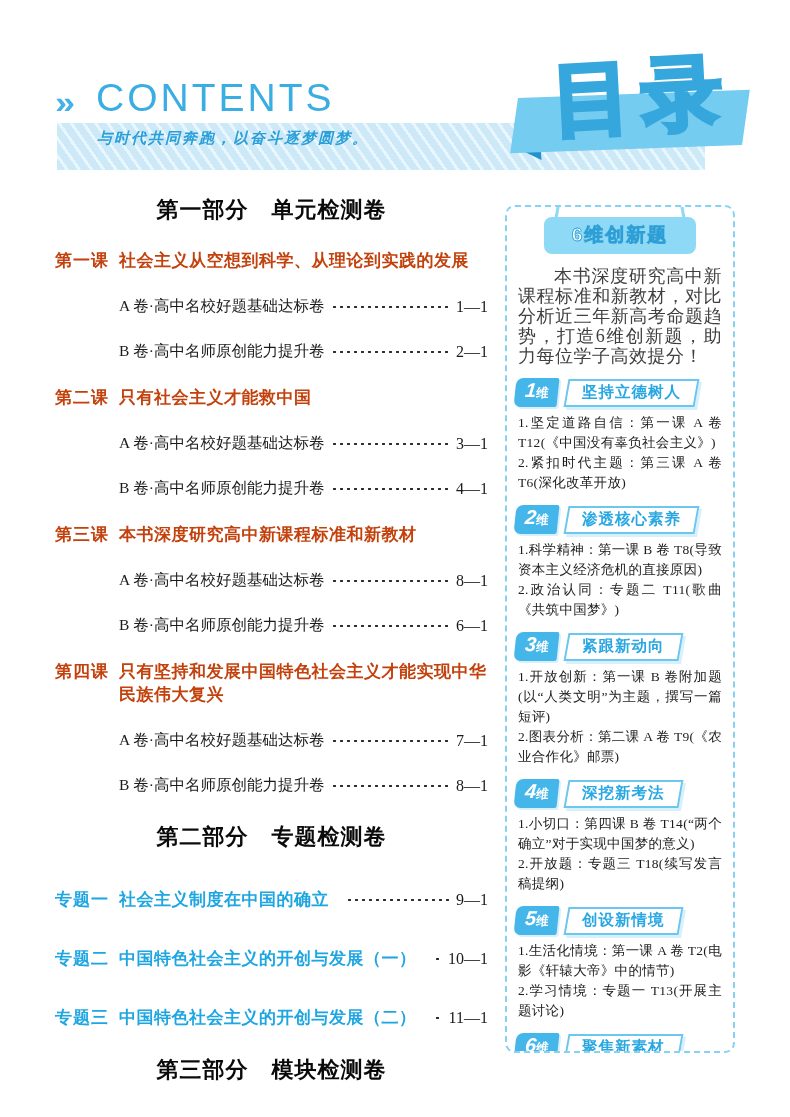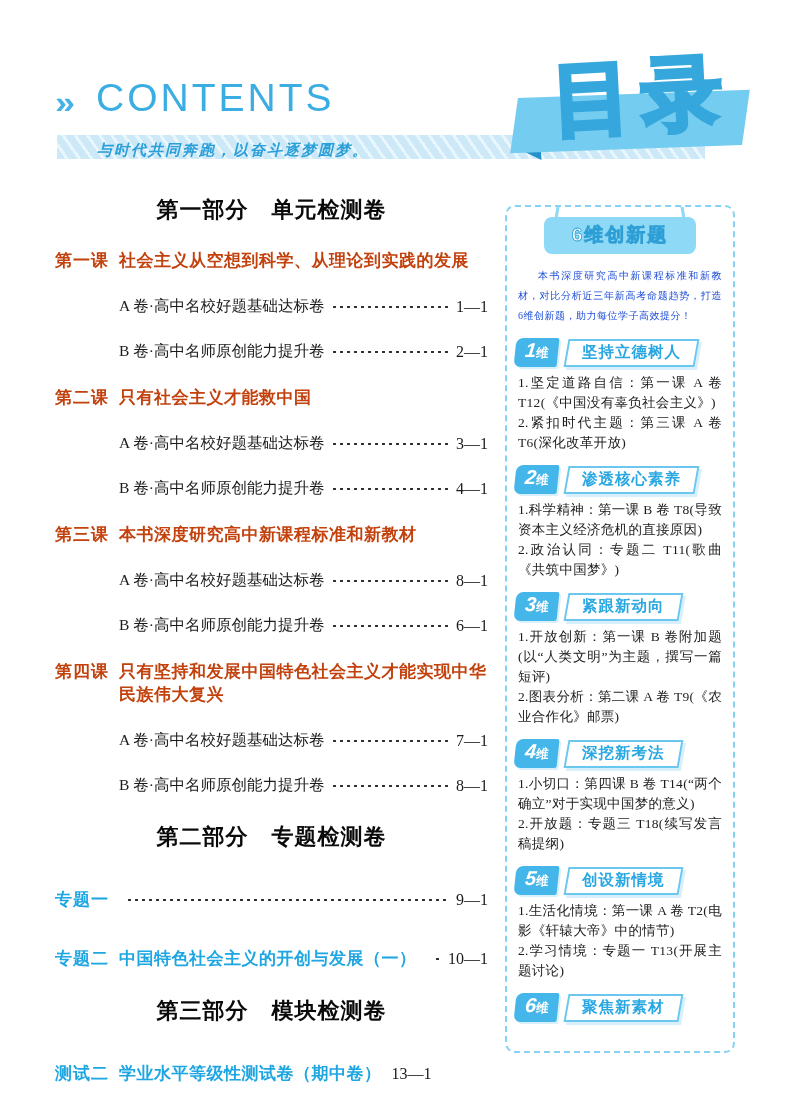--- a/index.html
+++ b/index.html
@@ -14,21 +14,21 @@
   .chevrons {
     position:absolute; left:55px; top:82px;
     font-size:36px; font-weight:bold; color:#45b2e5; letter-spacing:-4px;
     transform:scaleY(0.85);
   }
   .contents-title {
     position:absolute; left:96px; top:76px;
     font-size:39px; color:#3aade2; letter-spacing:3px; font-weight:500;
   }
   .stripe-banner {
-    position:absolute; left:57px; top:135px; width:648px; height:24px;
+    position:absolute; left:57px; top:123px; width:648px; height:47px;
     background:repeating-linear-gradient(55deg,#cde9f8 0 7px,#e8f6fd 7px 10px);
   }
   .stripe-banner .subtitle {
     display:block; padding-left:40px; line-height:31px;
     font-family:"DejaVu Serif","Liberation Serif",serif; font-style:italic;
     font-size:15px; color:#2a9fd8; letter-spacing:2px; font-weight:bold;
   }
   .ribbon {
     position:absolute; left:514px; top:94px; width:232px; height:55px;
     background:#74ccf1; transform:rotate(-2deg) skewX(-10deg); z-index:2;
@@ -83,21 +83,21 @@
   .pin { position:absolute; width:3px; height:20px; background:#8ed9f5; top:-17px; }
   .pin.left { left:12px; transform:rotate(10deg); }
   .pin.right { right:12px; transform:rotate(-10deg); }
   .badge {
     position:relative; background:#8ed9f5; border-radius:8px; text-align:center;
     padding:5px 0 6px; color:#ffffff; font-weight:bold; font-size:19px;
     letter-spacing:2px; -webkit-text-stroke:0.8px #2d9fd6;
   }
   .sb-intro {
     margin-top:12px; font-family:"Liberation Serif","DejaVu Serif",serif;
-    font-size:10px; line-height:20px; color:#1d4ed8; text-indent:2em;
+    font-size:18px; line-height:20px; color:#404040; text-indent:2em;
     text-align:justify; letter-spacing:0.5px;
   }
   .dim-head { display:flex; align-items:center; margin:12px 0 6px -3px; }
   .dim-num {
     flex:none; background:#45b6ea; color:#ffffff; border-radius:7px 2px 2px 7px;
     padding:0 9px 2px 10px; transform:skewX(-6deg); line-height:24px;
     box-shadow:2px 2px 0 #d8f0fb;
   }
   .dim-num .n { font-size:20px; font-style:italic; font-weight:bold; }
   .dim-num .u { font-size:12.5px; font-weight:bold; }
@@ -184,28 +184,35 @@
         <span class="row-page">7—1</span>
       </div>
       <div class="ab-row">
         <span class="row-text">B 卷·高中名师原创能力提升卷</span>
         <span class="leader"></span>
         <span class="row-page">8—1</span>
       </div>
       <div class="part-heading">第二部分　专题检测卷</div>
       <div class="entry-row">
         <span class="entry-label">专题一</span>
+        <span class="entry-title">社会主义制度在中国的确立</span>
         <span class="leader"></span>
         <span class="row-page">9—1</span>
       </div>
       <div class="entry-row">
         <span class="entry-label">专题二</span>
         <span class="entry-title">中国特色社会主义的开创与发展（一）</span>
         <span class="leader"></span>
         <span class="row-page">10—1</span>
+      </div>
+      <div class="entry-row">
+        <span class="entry-label">专题三</span>
+        <span class="entry-title">中国特色社会主义的开创与发展（二）</span>
+        <span class="leader"></span>
+        <span class="row-page">11—1</span>
       </div>
       <div class="part-heading">第三部分　模块检测卷</div>
       <div class="entry-row">
         <span class="entry-label">测试二</span>
         <span class="entry-title">学业水平等级性测试卷（期中卷）</span>
         <span class="row-page">13—1</span>
       </div>
     </div>
 
   <div class="sidebar">

